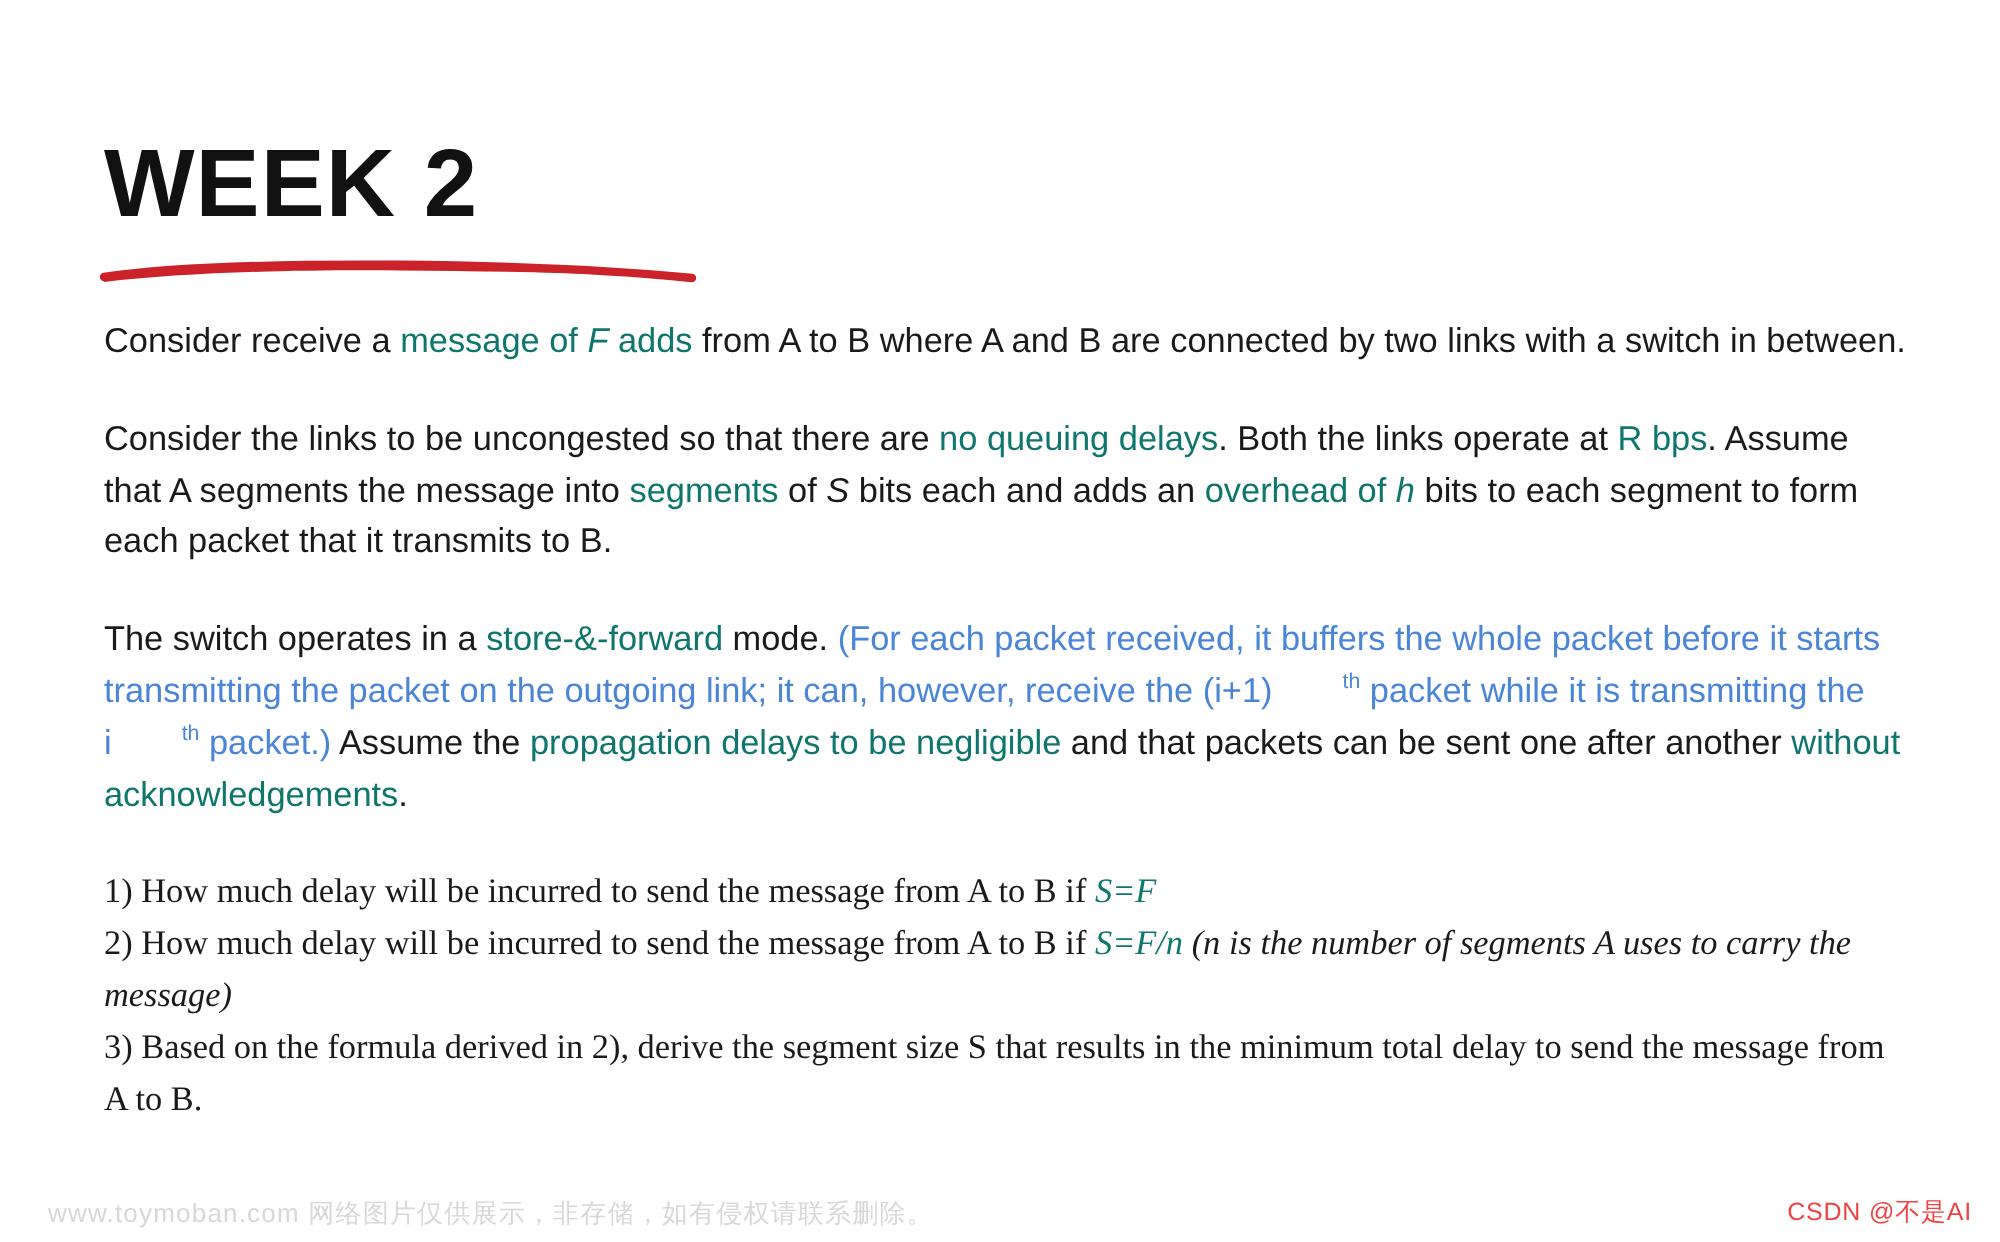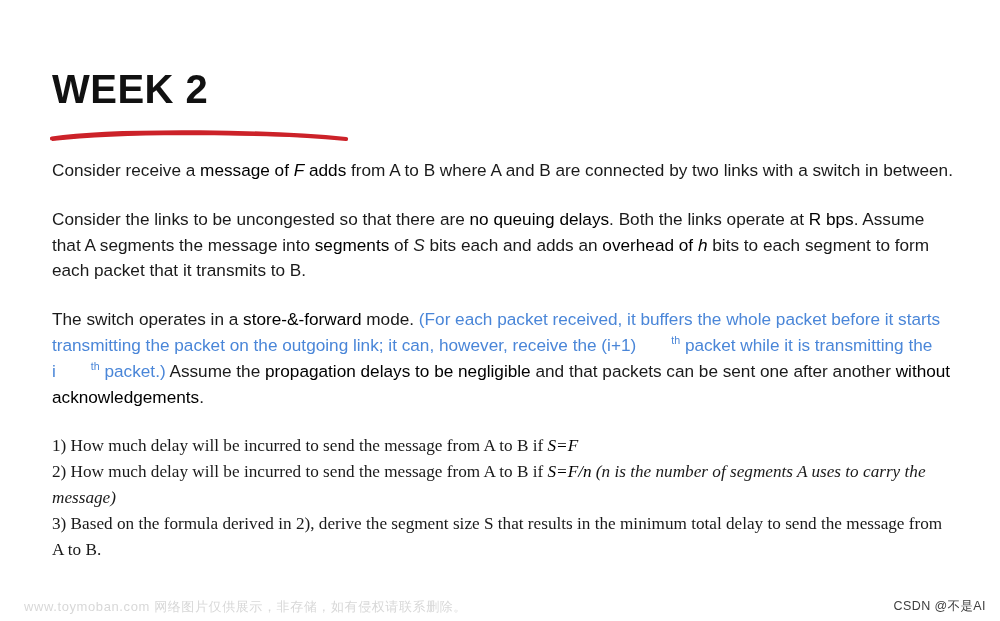--- a/index.html
+++ b/index.html
@@ -24,21 +24,21 @@
   }
 
   
   #title-block {
     position: absolute;
     left: 52px;
     top: 68px;
     width: 420px;
   }
   #page-title {
-    font-size: 40px;
+    font-size: 48px;
     font-weight: bold;
     letter-spacing: 0.5px;
     line-height: 1.05;
     color: #111111;
     margin: 0;
   }
   #title-underline {
     position: absolute;
     left: 50px;
     top: 126px;
@@ -56,21 +56,21 @@
     line-height: 25.8px;
     color: #1a1a1a;
   }
   .para {
     margin: 0 0 23px 0;
   }
   .para.tight {
     margin-bottom: 0;
     font-family: Liberation Serif, serif;
   }
-  .red  { color: #000000; }
+  .red  { color: #0f766e; }
   .blue { color: #4a86d8; }
   .ital { font-style: italic; }
   sup {
     font-size: 0.62em;
     vertical-align: super;
     line-height: 0;
     margin-left: 35px;
   }
   .q-line { display: block; }
 
@@ -83,21 +83,21 @@
     color: #d8d8d8;
     letter-spacing: 0.6px;
     white-space: nowrap;
     margin-top: 40px;
   }
   #watermark-right {
     position: absolute;
     right: 14px;
     bottom: 6px;
     font-size: 12.5px;
-    color: #404040;
+    color: #ef4444;
     letter-spacing: 0.4px;
     white-space: nowrap;
   }
 </style>
 </head>
 <body>
 
 <div id="slide">
 
   <div id="title-block">

